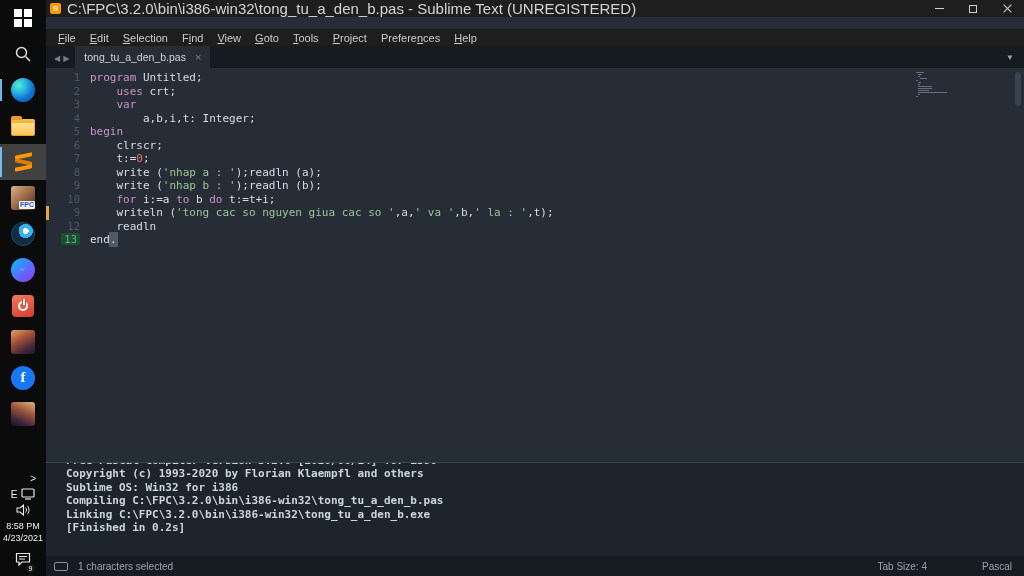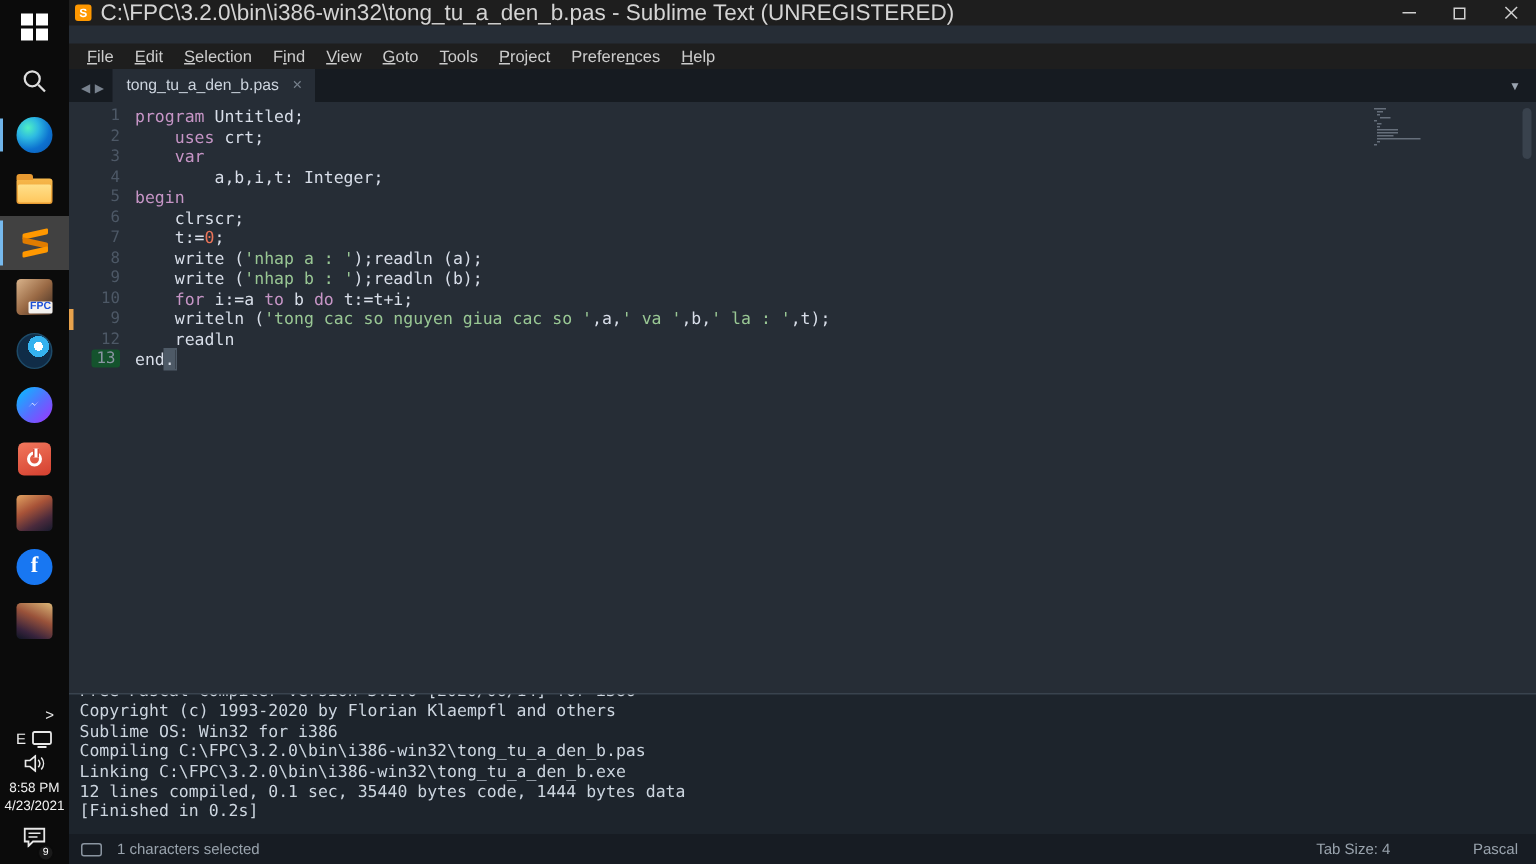--- a/index.html
+++ b/index.html
@@ -125,21 +125,21 @@
 
   .minimap { position:absolute; top:4px; right:64px; width:44px; cursor:pointer; }
   .mm-bar { height:1px; margin-bottom:1px; background:#9aa6b4; opacity:.55; }
 
   .vscroll { position:absolute; top:4px; right:3px; width:6px; height:34px;
     background:#39424d; border-radius:3px; cursor:pointer; }
 
   
   .console { height:94px; flex:none; background:#1d242c; border-top:1px solid #39434e;
     overflow:hidden; font-family:"DejaVu Sans Mono", monospace; font-size:11px;
-    line-height:13.4px; color:#ccd5df; padding-left:7px; }
+    line-height:13.4px; color:#ccd5df; padding-left:20px;font-weight:bold; }
   .console-line { white-space:pre; }
   .console-line.clipped { margin-top:-9px; }
 
   
   .statusbar { height:20px; flex:none; background:#171c23; display:flex; align-items:center;
     color:#99a3ad; font-size:10px; padding:0 12px 0 8px; }
   .status-icon { width:14px; height:9px; border:1px solid #8b95a1; border-radius:2px;
     margin-right:10px; flex:none; }
   .status-right { margin-left:auto; display:flex; gap:55px; }
   .status-seg { cursor:pointer; }
@@ -309,21 +309,20 @@
     <div class="vscroll"></div>
   </div>
 
   <div class="console">
     <div>
         <div class="console-line clipped">Free Pascal Compiler version 3.2.0 [2020/06/14] for i386</div>
         <div class="console-line">Copyright (c) 1993-2020 by Florian Klaempfl and others</div>
         <div class="console-line">Sublime OS: Win32 for i386</div>
         <div class="console-line">Compiling C:\FPC\3.2.0\bin\i386-win32\tong_tu_a_den_b.pas</div>
         <div class="console-line">Linking C:\FPC\3.2.0\bin\i386-win32\tong_tu_a_den_b.exe</div>
-        <div class="console-line">12 lines compiled, 0.1 sec, 35440 bytes code, 1444 bytes data</div>
         <div class="console-line">[Finished in 0.2s]</div>
       </div>
   </div>
 
   <div class="statusbar">
     <span class="status-icon"></span>
     <span>1 characters selected</span>
     <div class="status-right">
       <span class="status-seg">Tab Size: 4</span>
       <span class="status-seg">Pascal</span>

